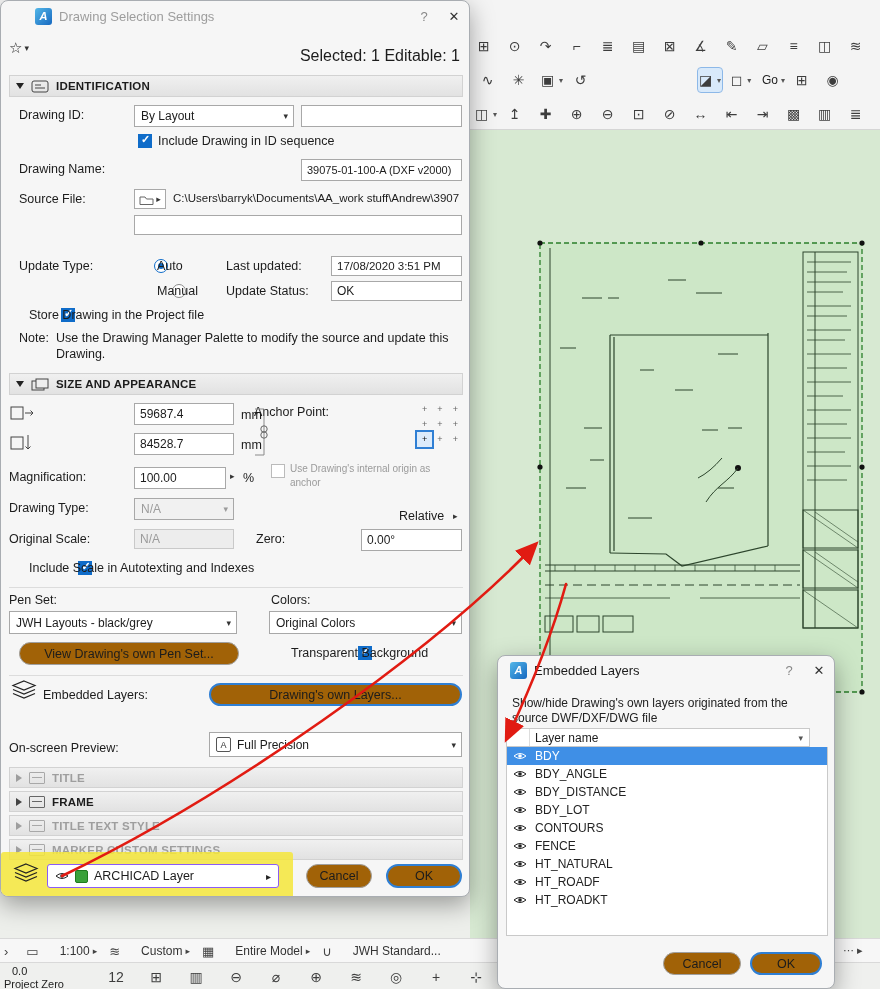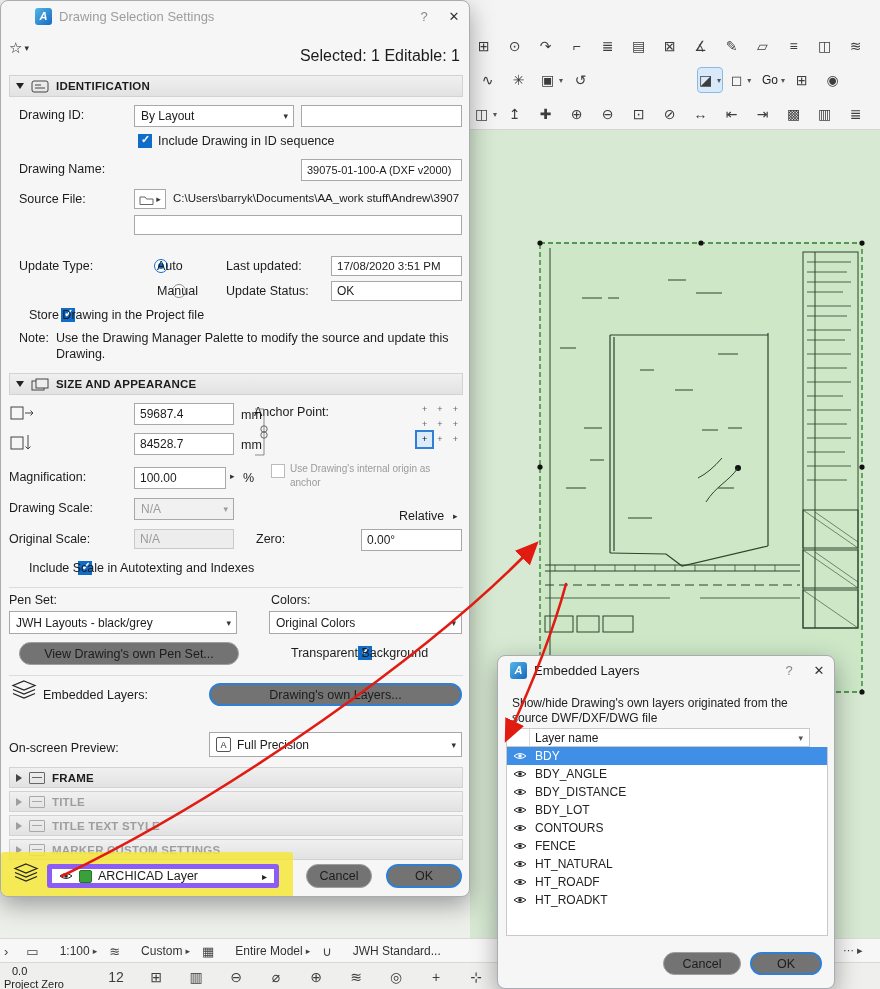--- a/index.html
+++ b/index.html
@@ -73,36 +73,36 @@
   .sec.collapsed{height:21px;margin-bottom:3px;width:100%}
   .sec.disabled{color:#9e9e9e}
   .tri{width:0;height:0;border-left:4px solid transparent;border-right:4px solid transparent;border-top:6px solid #222;flex:0 0 auto}
   .tri.right{border-top:4px solid transparent;border-bottom:4px solid transparent;border-left:6px solid #444;border-right:none}
   .sec.disabled .tri.right{border-left-color:#9e9e9e}
   .hicon{width:16px;height:12px;border:1px solid #666;border-radius:1px;position:relative;flex:0 0 auto}
   .hicon::after{content:"";position:absolute;left:2px;right:2px;top:4px;border-top:1px solid #666}
   .sec.disabled .hicon{border-color:#a8a8a8}
   .sec.disabled .hicon::after{border-color:#a8a8a8}
 
-  .btn{background:#737373;border:1px solid #9f9f9f;border-radius:12px;height:24px;
+  .btn{background:#a16207;border:1px solid #9f9f9f;border-radius:12px;height:24px;
        display:flex;align-items:center;justify-content:center;font-size:12.5px;white-space:nowrap}
   .btn.focusb{border:2px solid #2f7fd4}
 
   .anchor{width:46px;height:46px;display:grid;grid-template-columns:repeat(3,1fr)}
   .acell{display:flex;align-items:center;justify-content:center;font-size:9px;color:#666}
   .acell.sel{outline:2px solid #2f7fd4;background:#dcebfb;color:#111}
 
   .hr{border-top:1px solid #dcdcdc}
   .mini{font-size:9px;color:#333}
   .fpico{width:15px;height:15px;border:1px solid #555;border-radius:2px;display:inline-flex;
          align-items:center;justify-content:center;font-size:9px;color:#333;flex:0 0 auto}
 
   .hl{background:#f4e63a;opacity:.85;border-radius:3px;z-index:1}
   .z2{z-index:2}
-  .picker{background:#fff;border:5px solid #8b5cf6;border-radius:3px;height:24px;display:flex;
+  .picker{background:#fff;border:1px solid #8b5cf6;border-radius:3px;height:24px;display:flex;
           align-items:center;gap:6px;padding:0 7px;z-index:2}
   .layericon{width:13px;height:13px;background:#3aa13a;border:1px solid #1f7a1f;border-radius:2px;flex:0 0 auto}
   .pickertext{font-size:12.5px}
   .pflyout{margin-left:auto;font-size:10px;color:#222}
   .eye{display:inline-flex;color:#222}
 
   
   .desc{font-size:12px;line-height:15px;color:#222}
   .lheader{height:19px;background:#fff;border:1px solid #c9c9c9;display:flex;align-items:center;font-size:12px}
   .lheader::before{content:"";position:absolute;left:22px;top:0;bottom:0;border-left:1px solid #ddd}
@@ -564,21 +564,21 @@
     <span class="flabel p" style="left:8px;top:469px">Magnification:</span>
     <div class="tfield p" style="left:133px;top:466px;width:92px">
         <span>100.00</span>
       </div>
     <span class="mini p" style="left:229px;top:470px">▸</span>
     <span class="flabel p" style="left:242px;top:470px">%</span>
 
     <span class="cb disabled p" style="left:270px;top:463px"></span>
     <span class="gray p" style="left:289px;top:461px;width:172px;font-size:10px;line-height:14px">Use Drawing's internal origin as anchor</span>
 
-    <span class="flabel p" style="left:8px;top:500px">Drawing Scale:</span>
+    <span class="flabel p" style="left:8px;top:500px">Drawing Type:</span>
     <div class="combo disabled p" style="left:133px;top:497px;width:100px">
         <span>N/A</span>
       </div>
     <span class="flabel p" style="left:398px;top:508px">Relative</span>
     <span class="mini p" style="left:452px;top:510px">▸</span>
 
     <span class="flabel p" style="left:8px;top:531px">Original Scale:</span>
     <div class="tfield flat p" style="left:133px;top:528px;width:100px;height:20px">
         <span>N/A</span>
       </div>
@@ -619,29 +619,29 @@
 
     <span class="flabel p" style="left:8px;top:740px">On-screen Preview:</span>
     <div class="combo p" style="left:208px;top:731px;width:253px;height:25px;gap:6px">
       <span class="fpico">A</span>
       <span>Full Precision</span>
     </div>
 
     
     <div class="p" style="left:8px;top:766px;width:454px">
 
-    <div class="sec collapsed">
+    <div class="sec collapsed disabled">
+          <span class="tri right"></span>
+          <span class="hicon"></span>
+          <span>TITLE</span>
+        </div>
+        <div class="sec collapsed">
           <span class="tri right"></span>
           <span class="hicon"></span>
           <span>FRAME</span>
-        </div>
-        <div class="sec collapsed disabled">
-          <span class="tri right"></span>
-          <span class="hicon"></span>
-          <span>TITLE</span>
         </div>
         <div class="sec collapsed disabled">
           <span class="tri right"></span>
           <span class="hicon"></span>
           <span>TITLE TEXT STYLE</span>
         </div>
         <div class="sec collapsed disabled">
           <span class="tri right"></span>
           <span class="hicon"></span>
           <span>MARKER CUSTOM SETTINGS</span>

